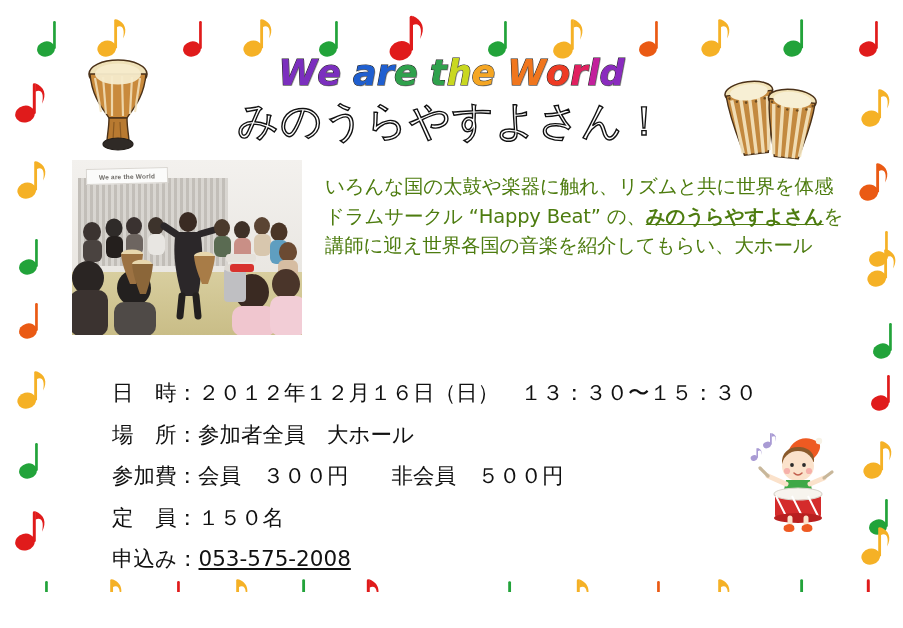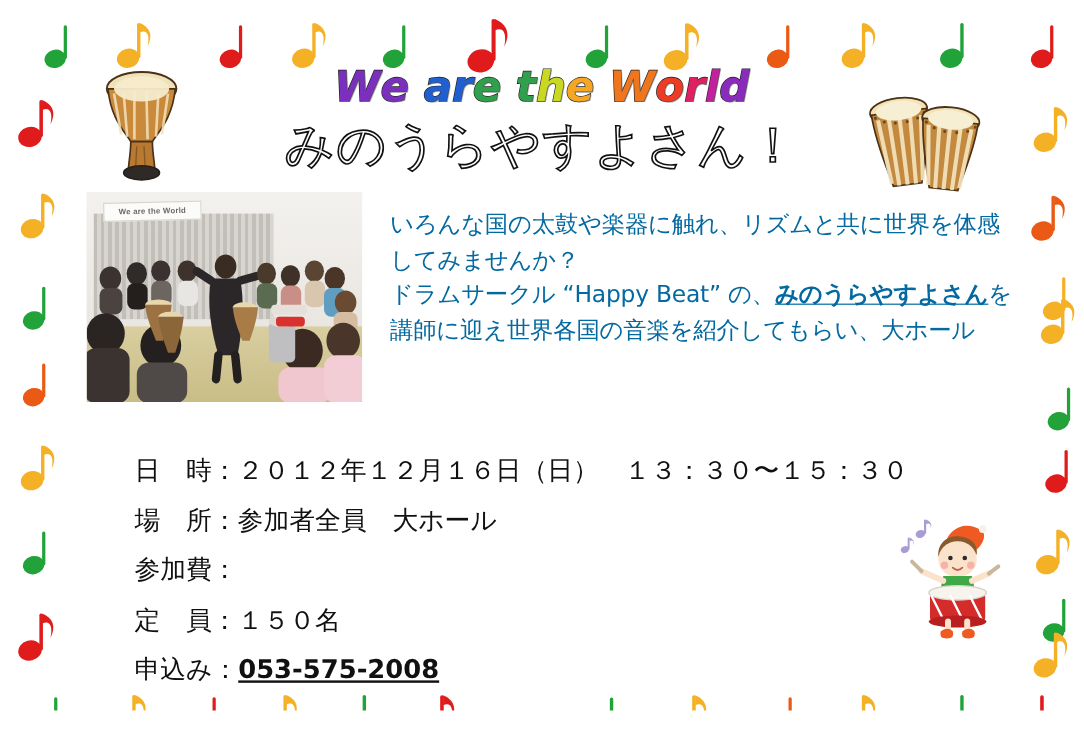--- a/index.html
+++ b/index.html
@@ -118,21 +118,21 @@
   }
 
   
   .body-text {
     position: absolute;
     left: 325px; top: 172px;
     width: 545px;
     font-family: "DejaVu Sans", sans-serif;
     font-size: 19.5px;
     line-height: 1.52;
-    color: #0369a1;
+    color: #4d7c0f;
     letter-spacing: -0.2px;
   }
   .body-text p { margin: 0; white-space: nowrap; }
   .body-text b { font-weight: bold; text-decoration: underline; }
 
   
   .info {
     position: absolute;
     left: 112px; top: 372px;
     width: 720px;
@@ -141,21 +141,21 @@
     color: #111111;
     line-height: 1;
   }
   .info-row {
     height: 41.5px;
     display: flex;
     align-items: center;
     white-space: pre;
     letter-spacing: 0px;
   }
-  .info-row .u { text-decoration: underline; text-underline-offset: 2px; font-weight: bold; }
+  .info-row .u { text-decoration: underline; text-underline-offset: 2px; }
 </style>
 </head>
 <body>
 
 <div id="poster">
 
   <div id="decor-layer">
       <div class="note" style="left: 36px; top: 18px;">
         <svg width="30" height="40" viewBox="0 0 30 40">
           <ellipse cx="10" cy="31" rx="9" ry="7.6" transform="rotate(-14 10 31)" fill="#22A33A"></ellipse>
@@ -573,26 +573,25 @@
           <ellipse cx="163" cy="108" rx="11" ry="4.5" fill="#ddd9d2"></ellipse>
           <rect x="158" y="104" width="24" height="8" rx="3" fill="#d8322e"></rect>
           <rect x="154" y="94" width="30" height="8" rx="3" fill="#e5e1da"></rect>
         </g>
       </svg>
     </div>
   </div>
 
   <div class="body-text" id="body-text">
       <p>いろんな国の太鼓や楽器に触れ、リズムと共に世界を体感</p>
-      <p>してみませんか？</p>
       <p>ドラムサークル “Happy Beat” の、<b>みのうらやすよさん</b>を</p>
       <p>講師に迎え世界各国の音楽を紹介してもらい、大ホール</p>
     </div>
 
   <div class="info" id="info-block">
       <div class="info-row"><span>日　時：</span><span>２０１２年１２月１６日（日）　１３：３０〜１５：３０</span></div>
       <div class="info-row"><span>場　所：</span><span>参加者全員　大ホール</span></div>
-      <div class="info-row"><span>参加費：</span></div>
+      <div class="info-row"><span>参加費：</span><span>会員　３００円　　非会員　５００円</span></div>
       <div class="info-row"><span>定　員：</span><span>１５０名</span></div>
       <div class="info-row"><span>申込み：</span><span class="u">053-575-2008</span></div>
     </div>
 
 </div>
 
 </body></html>

